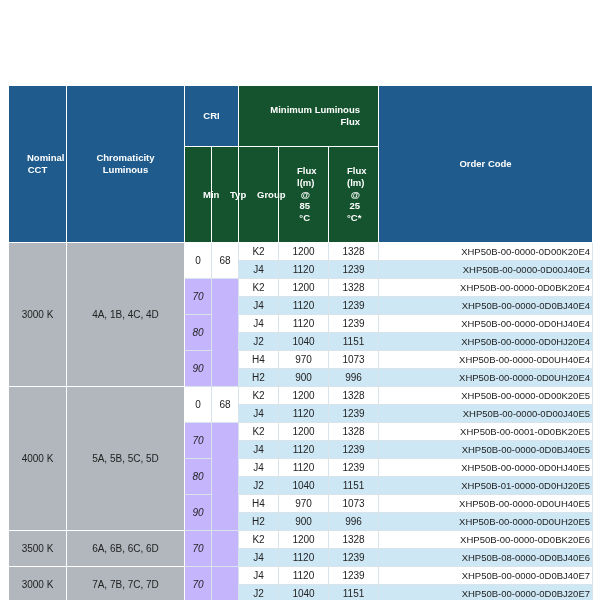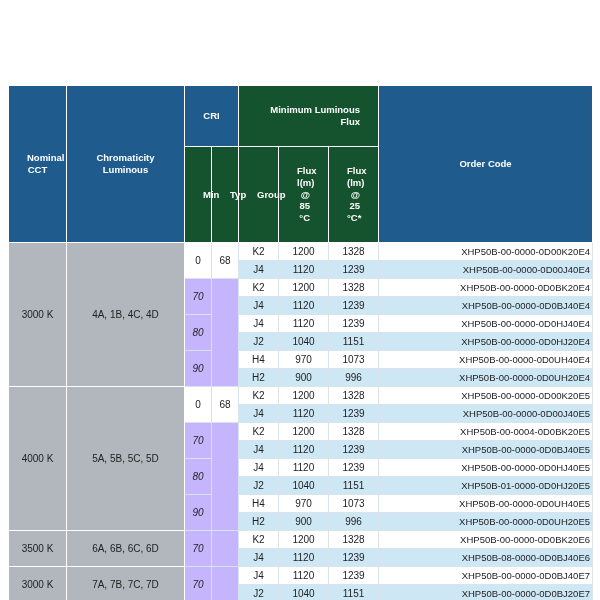--- a/index.html
+++ b/index.html
@@ -127,21 +127,21 @@
         <td>1120</td>
         <td>1239</td>
         <td class="oc">XHP50B-00-0000-0D00J40E5</td>
       </tr>
       <tr class="rw">
         <td class="mb" rowspan="2">70</td>
         <td class="mb" rowspan="6"></td>
         <td>K2</td>
         <td>1200</td>
         <td>1328</td>
-        <td class="oc">XHP50B-00-0004-0D0BK20E5</td>
+        <td class="oc">XHP50B-00-0001-0D0BK20E5</td>
       </tr>
       <tr class="rb">
         <td>J4</td>
         <td>1120</td>
         <td>1239</td>
         <td class="oc">XHP50B-00-0000-0D0BJ40E5</td>
       </tr>
       <tr class="rw">
         <td class="mb" rowspan="2">80</td>
         <td>J4</td>

